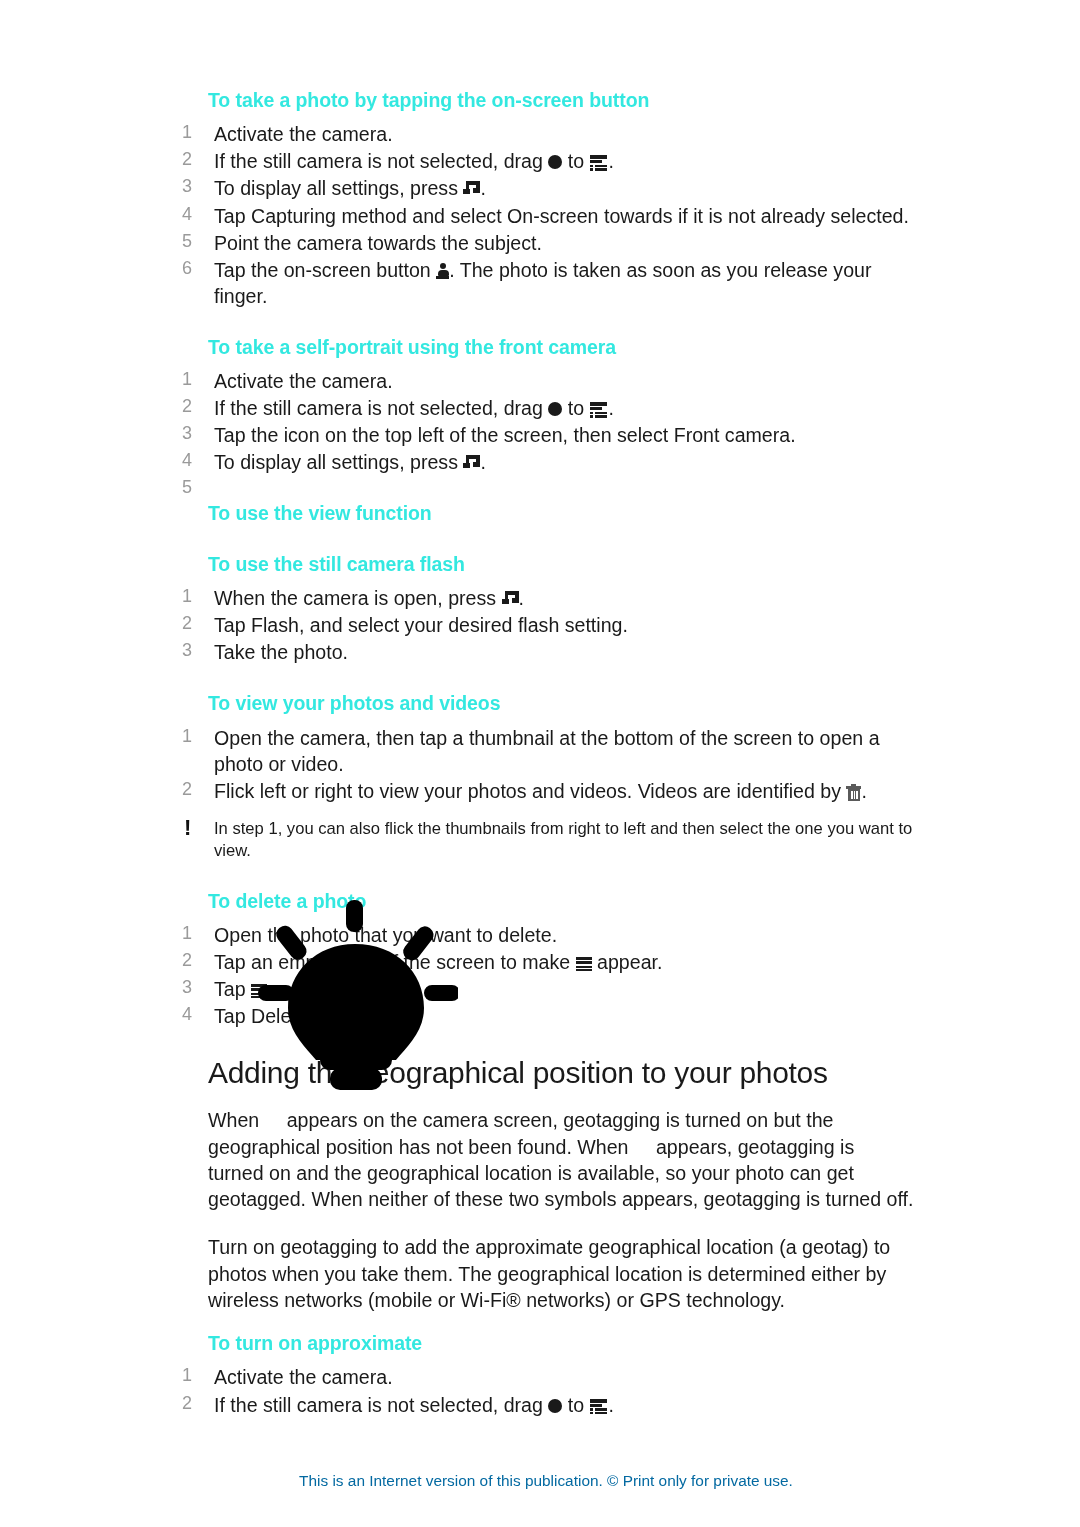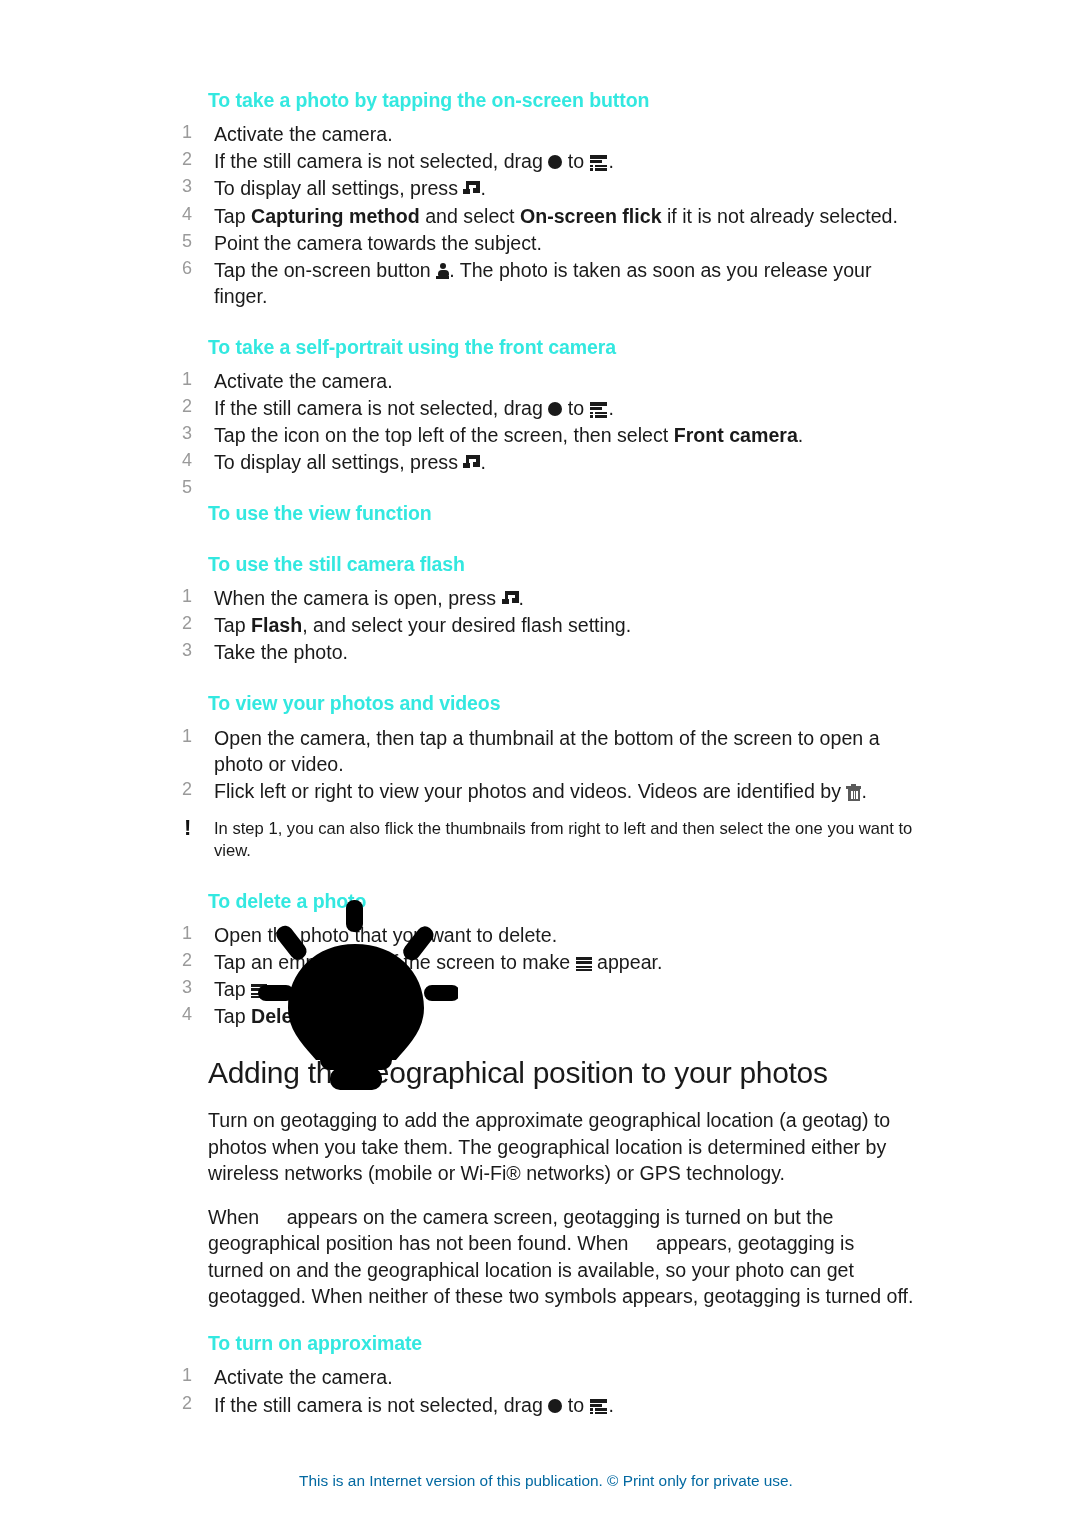--- a/index.html
+++ b/index.html
@@ -83,21 +83,21 @@
   }
 
   p.para {
     margin: 0 0 18px 30px;
     font-size: 19.6px;
     line-height: 1.34;
     color: #1a1a1a;
   }
   p.para.last { margin-bottom: 22px; }
 
-  b { font-weight: bold; }
+  b { font-weight: normal; }
 
   
   .note {
     position: relative;
     margin: 14px 0 10px 0;
     padding-left: 36px;
     font-size: 16.6px;
     line-height: 1.36;
     color: #1a1a1a;
   }
@@ -233,21 +233,21 @@
 <div class="page">
 
   <div class="content">
     <div id="sections-root">
         <div class="block">
           <h3 class="sub">To take a photo by tapping the on-screen button</h3>
           <ol class="steps">
             <li><span class="num">1</span><span>Activate the camera.</span></li>
             <li><span class="num">2</span><span>If the still camera is not selected, drag <span class="ic ic-circle"></span> to <span class="ic ic-stillcam"><i class="b1"></i><i class="b2"></i><i class="d1"></i><i class="d2"></i><i class="r1"></i><i class="r2"></i></span>.</span></li>
             <li><span class="num">3</span><span>To display all settings, press <span class="ic ic-menukey"><i class="top"></i><i class="rt"></i><i class="lf"></i><i class="bl"></i><i class="br"></i></span>.</span></li>
-            <li><span class="num">4</span><span>Tap <b>Capturing method</b> and select <b>On-screen flick</b> if it is not already selected.</span></li>
+            <li><span class="num">4</span><span>Tap <b>Capturing method</b> and select <b>On-screen towards</b> if it is not already selected.</span></li>
             <li><span class="num">5</span><span>Point the camera towards the subject.</span></li>
             <li><span class="num">6</span><span>Tap the on-screen button <span class="ic ic-shutter"><i class="head"></i><i class="body"></i><i class="base"></i></span>. The photo is taken as soon as you release your finger.</span></li>
           </ol>
         </div>
         <div class="block">
           <h3 class="sub">To take a self-portrait using the front camera</h3>
           <ol class="steps">
             <li><span class="num">1</span><span>Activate the camera.</span></li>
             <li><span class="num">2</span><span>If the still camera is not selected, drag <span class="ic ic-circle"></span> to <span class="ic ic-stillcam"><i class="b1"></i><i class="b2"></i><i class="d1"></i><i class="d2"></i><i class="r1"></i><i class="r2"></i></span>.</span></li>
             <li><span class="num">3</span><span>Tap the icon on the top left of the screen, then select <b>Front camera</b>.</span></li>
@@ -280,22 +280,22 @@
             <li><span class="num">1</span><span>Open the photo that you want to delete.</span></li>
             <li><span class="num">2</span><span>Tap an empty area of the screen to make <span class="ic ic-hamburger"><i class="h1"></i><i class="h2"></i><i class="h3"></i><i class="h4"></i></span> appear.</span></li>
             <li><span class="num">3</span><span>Tap <span class="ic ic-hamburger"><i class="h1"></i><i class="h2"></i><i class="h3"></i><i class="h4"></i></span>.</span></li>
             <li><span class="num">4</span><span>Tap <b>Delete</b> to confirm.</span></li>
           </ol>
         </div>
       </div>
 
     <h2 class="chapter">Adding the geographical position to your photos</h2>
     <div id="chapter-paras">
+        <p class="para last">When <span class="ic ic-gap"></span>appears on the camera screen, geotagging is turned on but the geographical position has not been found. When <span class="ic ic-gap"></span>appears, geotagging is turned on and the geographical location is available, so your photo can get geotagged. When neither of these two symbols appears, geotagging is turned off.</p>
         <p class="para">Turn on geotagging to add the approximate geographical location (a geotag) to photos when you take them. The geographical location is determined either by wireless networks (mobile or Wi-Fi® networks) or GPS technology.</p>
-        <p class="para last">When <span class="ic ic-gap"></span>appears on the camera screen, geotagging is turned on but the geographical position has not been found. When <span class="ic ic-gap"></span>appears, geotagging is turned on and the geographical location is available, so your photo can get geotagged. When neither of these two symbols appears, geotagging is turned off.</p>
       </div>
 
     <div class="block">
       <h3 class="sub">To turn on approximate</h3>
       <ol class="steps">
           <li><span class="num">1</span><span>Activate the camera.</span></li>
           <li><span class="num">2</span><span>If the still camera is not selected, drag <span class="ic ic-circle"></span> to <span class="ic ic-stillcam"><i class="b1"></i><i class="b2"></i><i class="d1"></i><i class="d2"></i><i class="r1"></i><i class="r2"></i></span>.</span></li>
         </ol>
     </div>
   </div>

